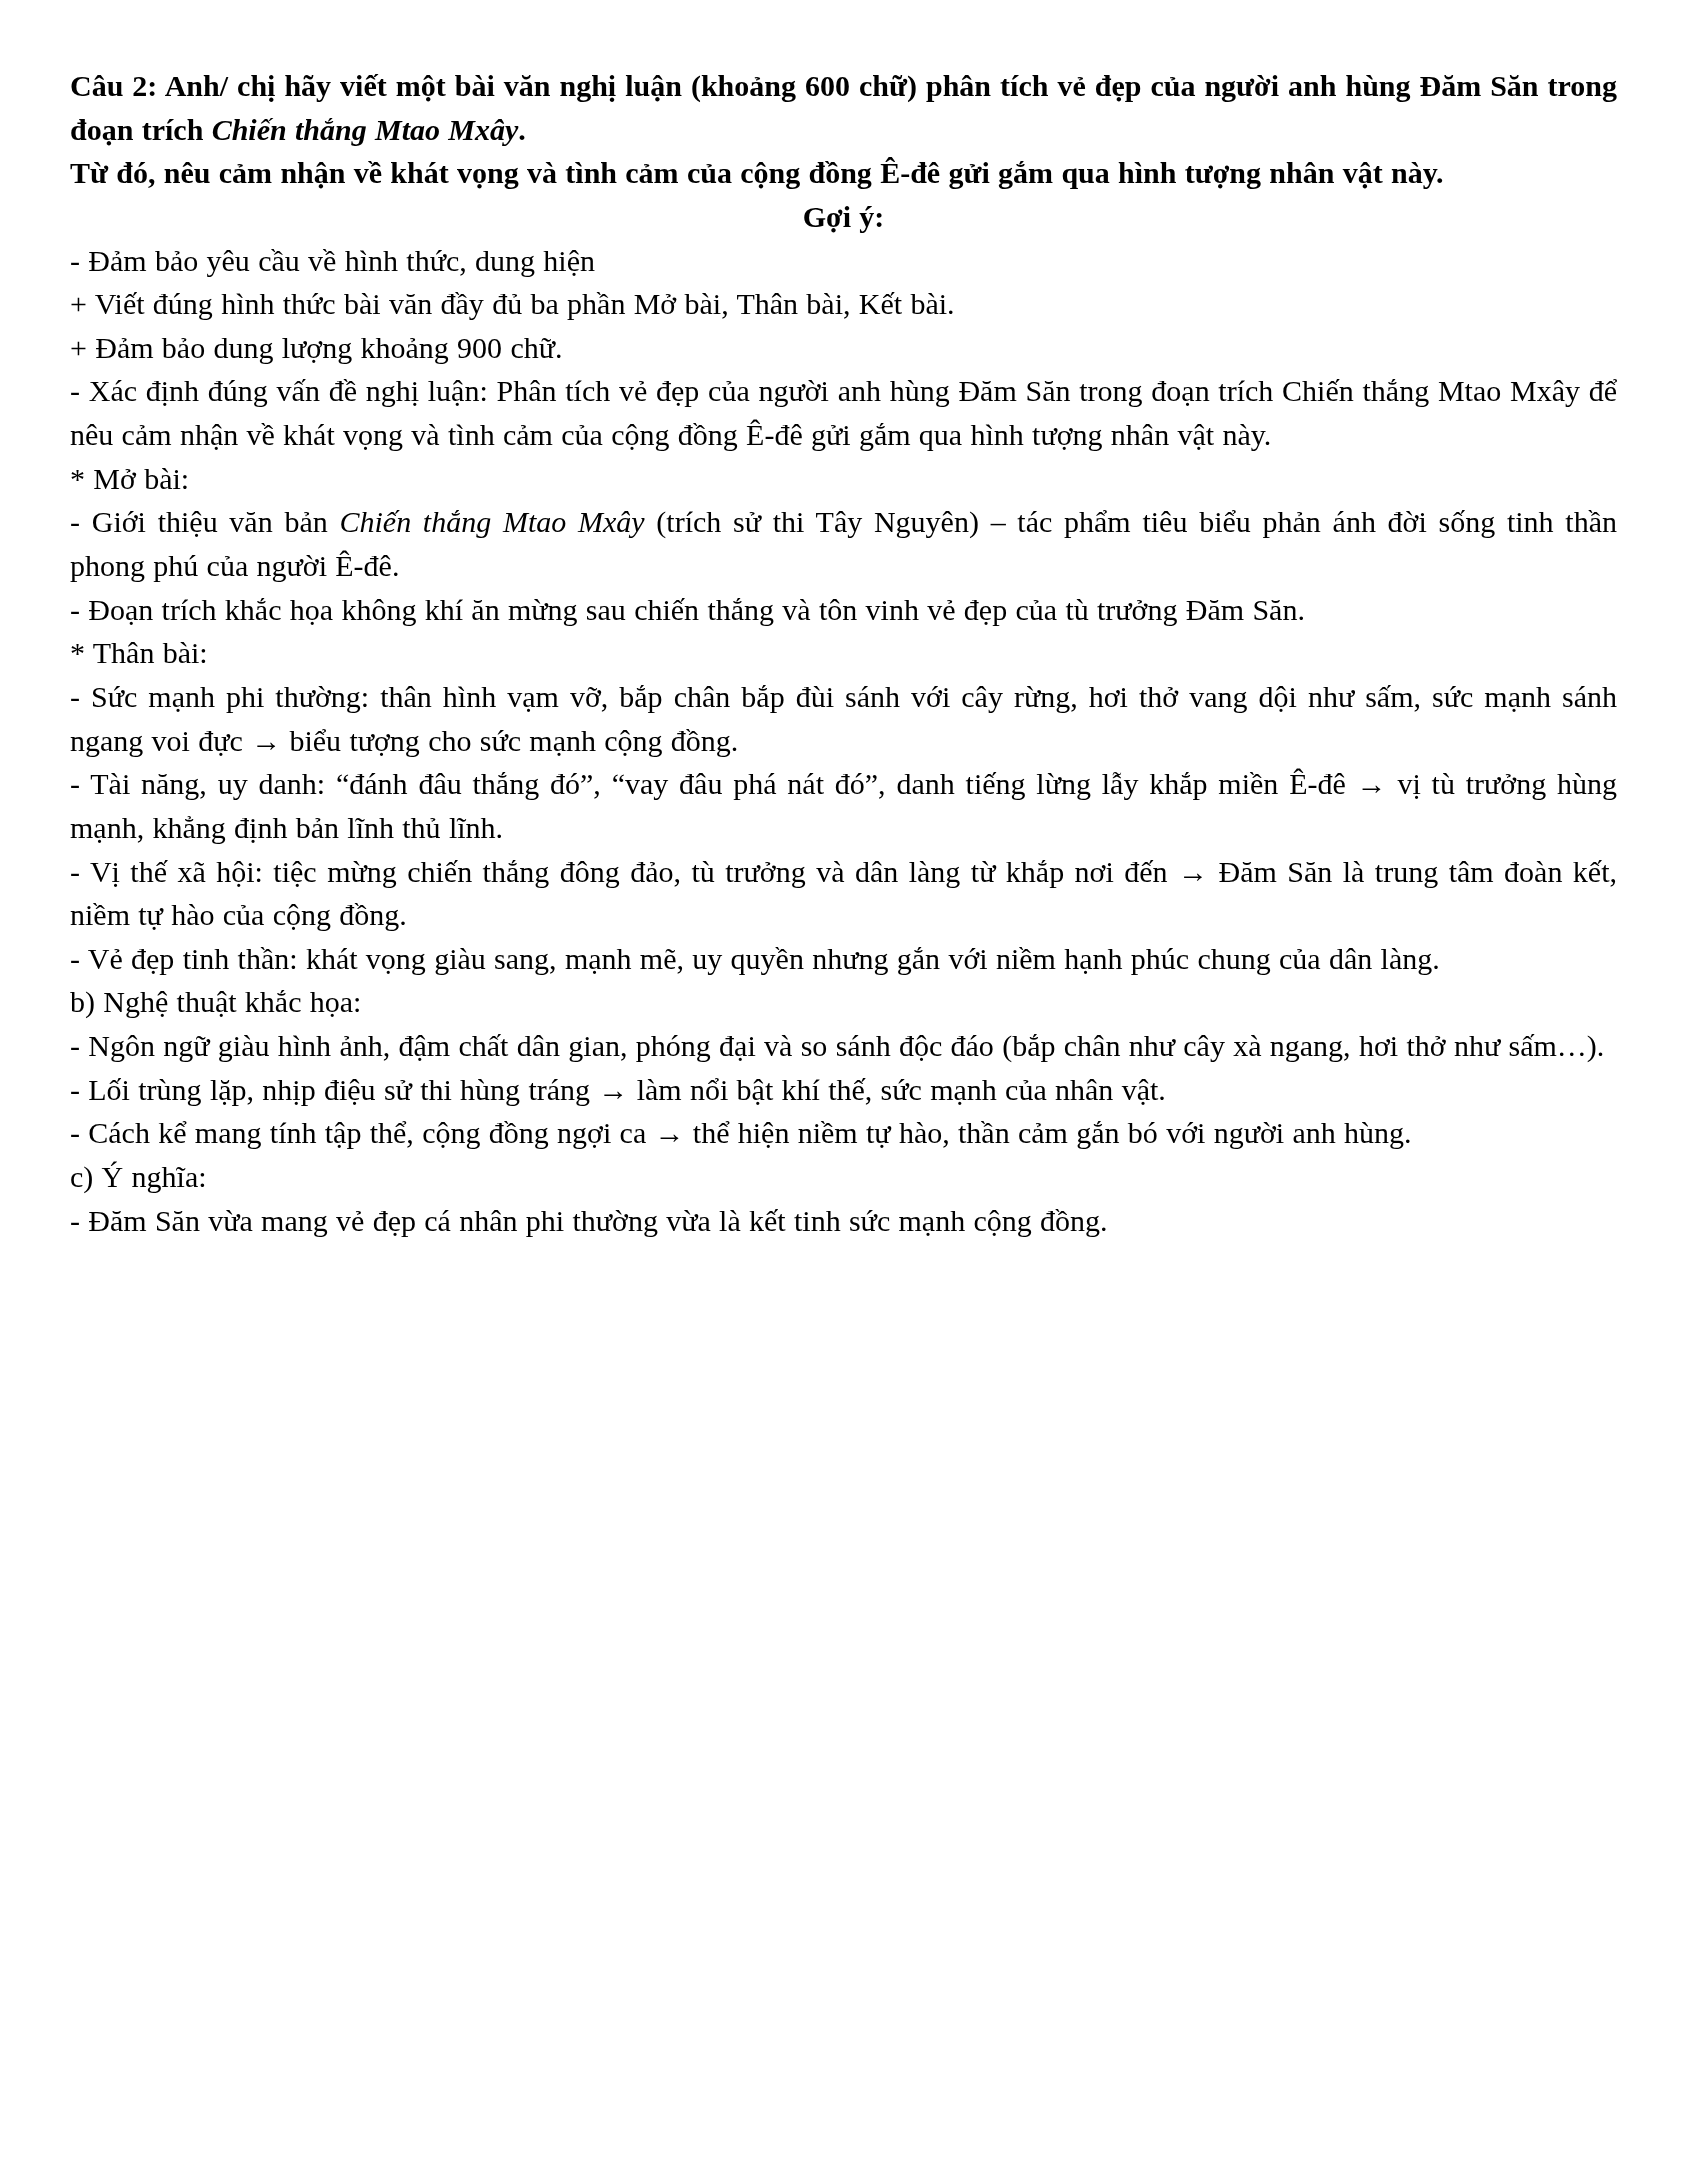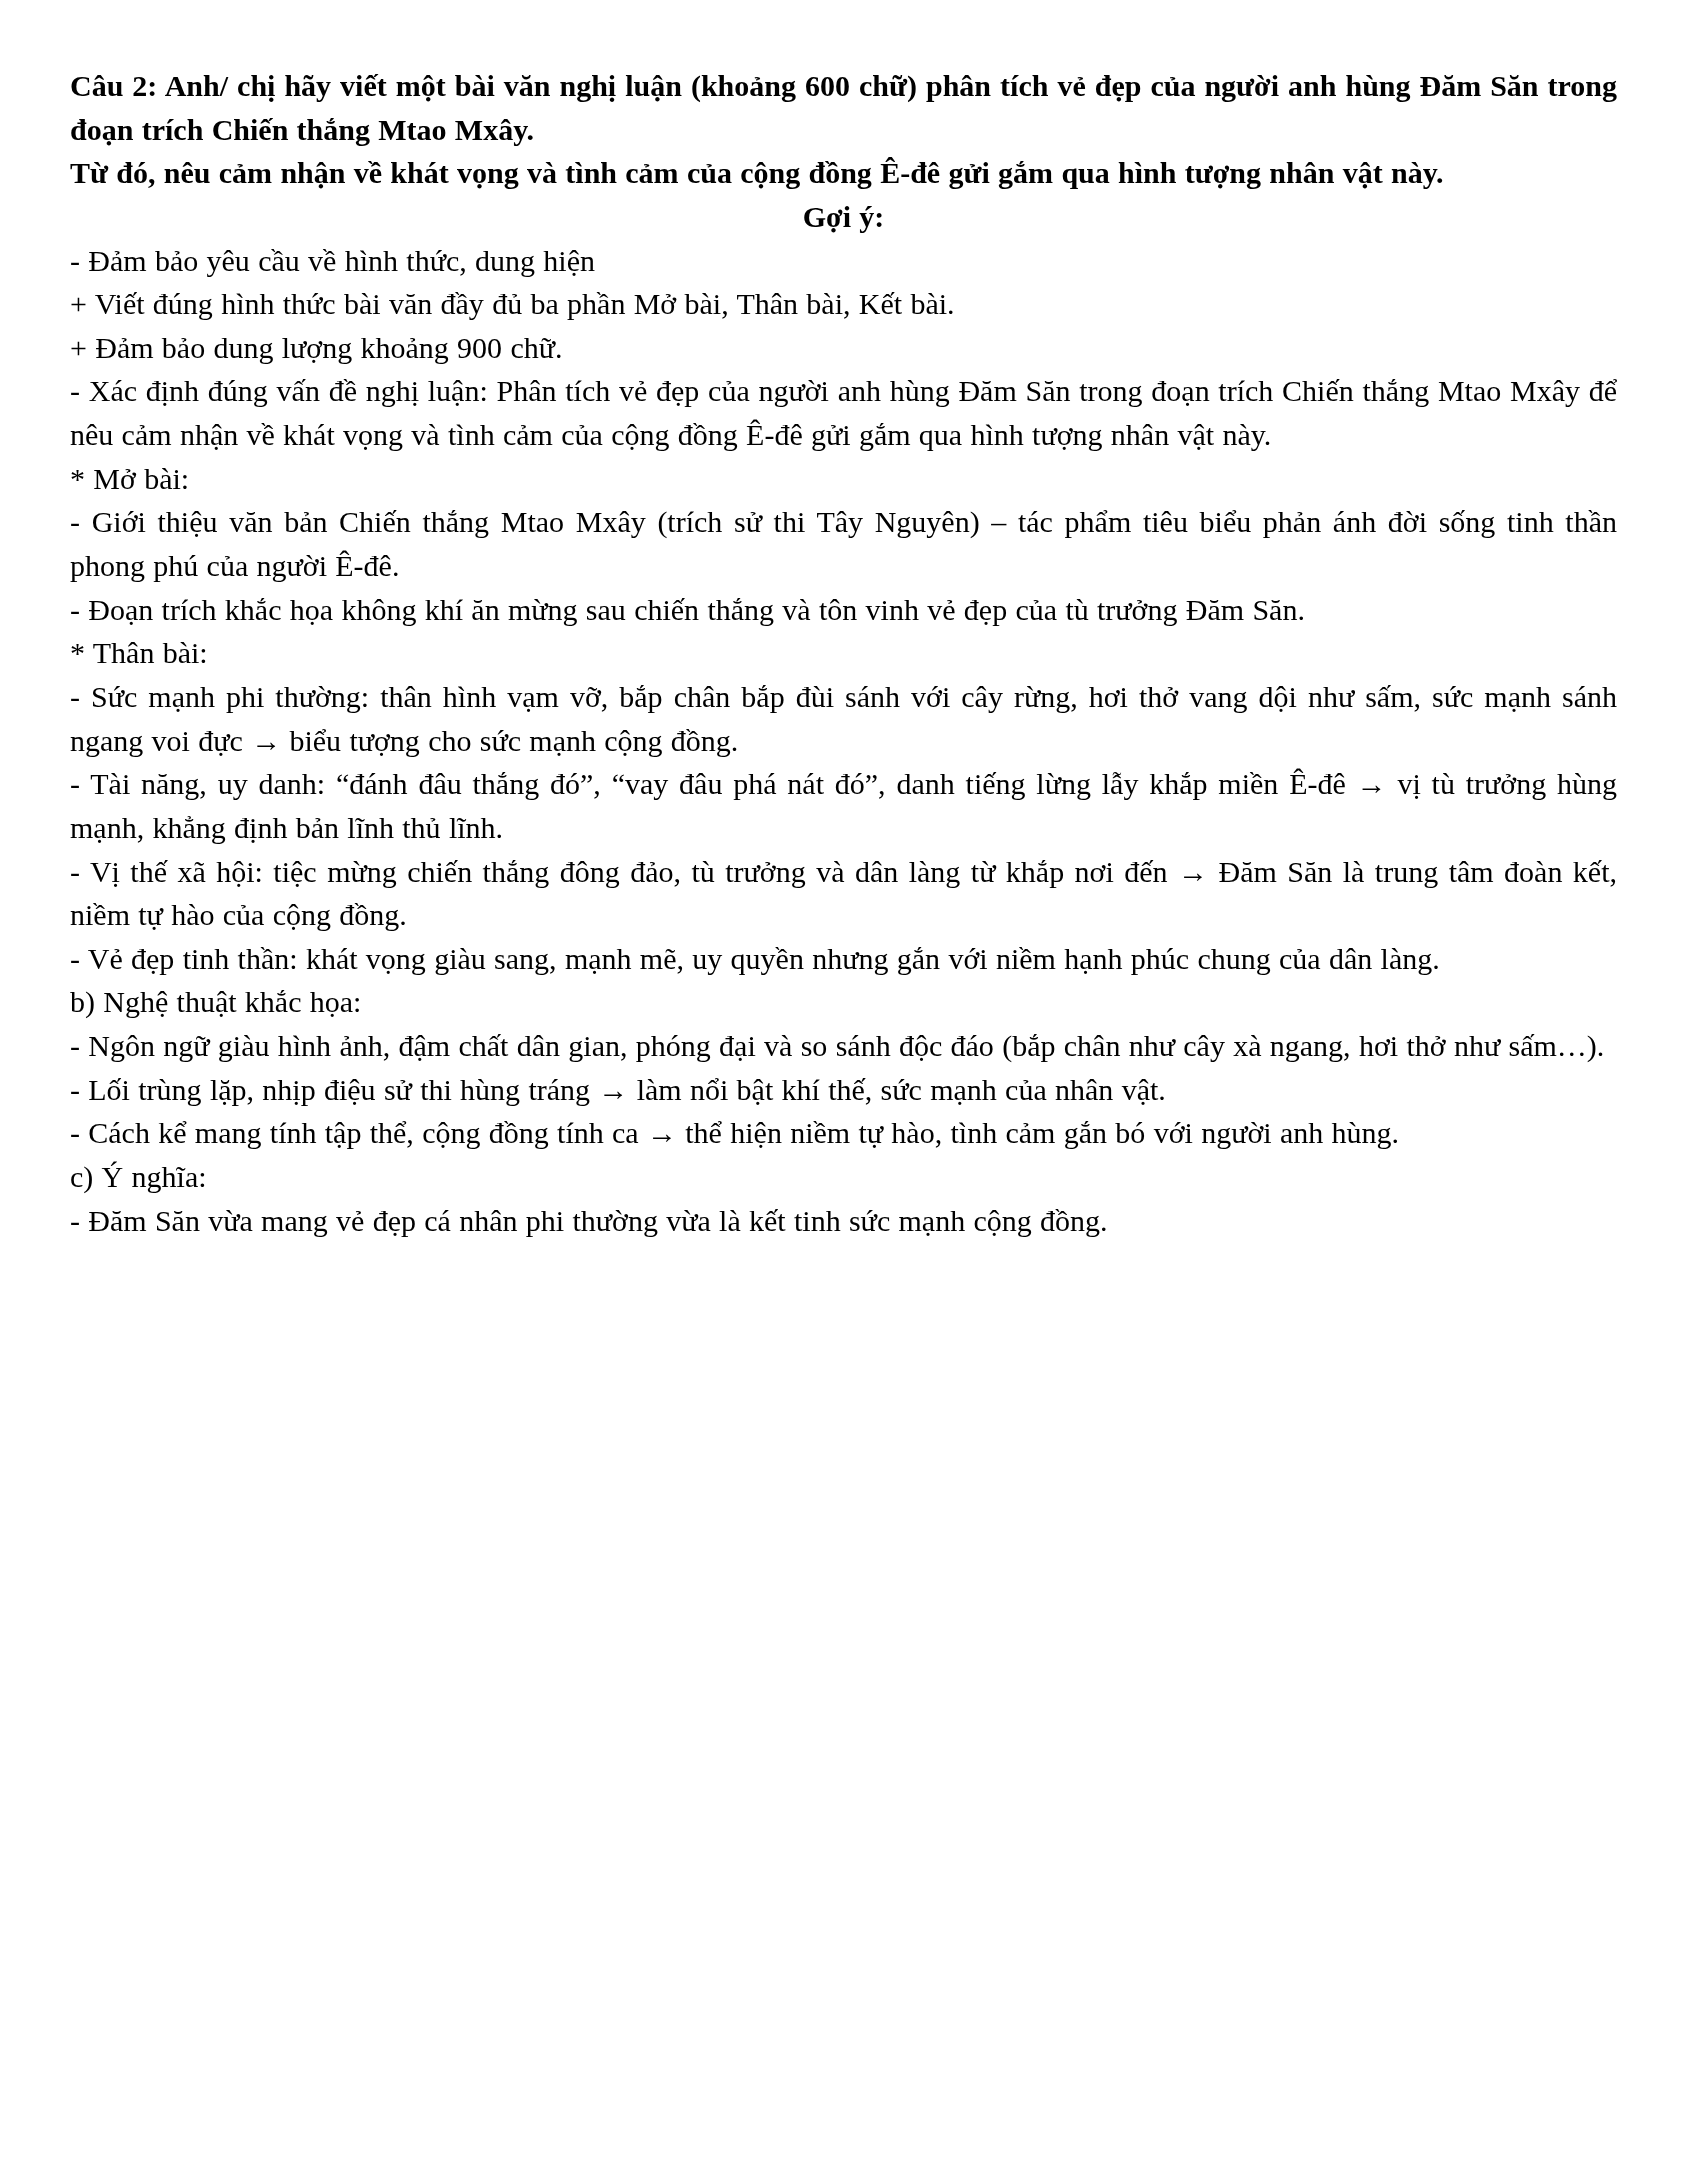--- a/index.html
+++ b/index.html
@@ -26,21 +26,21 @@
     padding: 0;
     font-size: 30px;
     line-height: 1.455;
     text-align: justify;
     word-spacing: 0.8px;
   }
   p.para.align-center {
     text-align: center;
   }
   .seg-bold { font-weight: bold; }
-  .seg-italic { }
+  .seg-italic { font-style: italic; }
 </style>
 </head>
 <body>
 
 <div class="page">
   <div>
       <p class="para"><span class="seg-bold">Câu 2: Anh/ chị hãy viết một bài văn nghị luận (khoảng 600 chữ) phân tích vẻ đẹp của người anh hùng Đăm Săn trong đoạn trích </span><span class="seg-bold seg-italic">Chiến thắng Mtao Mxây</span><span class="seg-bold">.</span></p>
       <p class="para"><span class="seg-bold">Từ đó, nêu cảm nhận về khát vọng và tình cảm của cộng đồng Ê-đê gửi gắm qua hình tượng nhân vật này.</span></p>
       <p class="para align-center"><span class="seg-bold">Gợi ý:</span></p>
       <p class="para"><span>- Đảm bảo yêu cầu về hình thức, dung hiện</span></p>
@@ -51,18 +51,18 @@
       <p class="para"><span>- Giới thiệu văn bản </span><span class="seg-italic">Chiến thắng Mtao Mxây</span><span> (trích sử thi Tây Nguyên) – tác phẩm tiêu biểu phản ánh đời sống tinh thần phong phú của người Ê-đê.</span></p>
       <p class="para"><span>- Đoạn trích khắc họa không khí ăn mừng sau chiến thắng và tôn vinh vẻ đẹp của tù trưởng Đăm Săn.</span></p>
       <p class="para"><span>* Thân bài:</span></p>
       <p class="para"><span>- Sức mạnh phi thường: thân hình vạm vỡ, bắp chân bắp đùi sánh với cây rừng, hơi thở vang dội như sấm, sức mạnh sánh ngang voi đực → biểu tượng cho sức mạnh cộng đồng.</span></p>
       <p class="para"><span>- Tài năng, uy danh: “đánh đâu thắng đó”, “vay đâu phá nát đó”, danh tiếng lừng lẫy khắp miền Ê-đê → vị tù trưởng hùng mạnh, khẳng định bản lĩnh thủ lĩnh.</span></p>
       <p class="para"><span>- Vị thế xã hội: tiệc mừng chiến thắng đông đảo, tù trưởng và dân làng từ khắp nơi đến → Đăm Săn là trung tâm đoàn kết, niềm tự hào của cộng đồng.</span></p>
       <p class="para"><span>- Vẻ đẹp tinh thần: khát vọng giàu sang, mạnh mẽ, uy quyền nhưng gắn với niềm hạnh phúc chung của dân làng.</span></p>
       <p class="para"><span>b) Nghệ thuật khắc họa:</span></p>
       <p class="para"><span>- Ngôn ngữ giàu hình ảnh, đậm chất dân gian, phóng đại và so sánh độc đáo (bắp chân như cây xà ngang, hơi thở như sấm…).</span></p>
       <p class="para"><span>- Lối trùng lặp, nhịp điệu sử thi hùng tráng → làm nổi bật khí thế, sức mạnh của nhân vật.</span></p>
-      <p class="para"><span>- Cách kể mang tính tập thể, cộng đồng tính ca → thể hiện niềm tự hào, tình cảm gắn bó với người anh hùng.</span></p>
+      <p class="para"><span>- Cách kể mang tính tập thể, cộng đồng ngợi ca → thể hiện niềm tự hào, thần cảm gắn bó với người anh hùng.</span></p>
       <p class="para"><span>c) Ý nghĩa:</span></p>
       <p class="para"><span>- Đăm Săn vừa mang vẻ đẹp cá nhân phi thường vừa là kết tinh sức mạnh cộng đồng.</span></p>
     </div>
 </div>
 
 
 </body></html>

